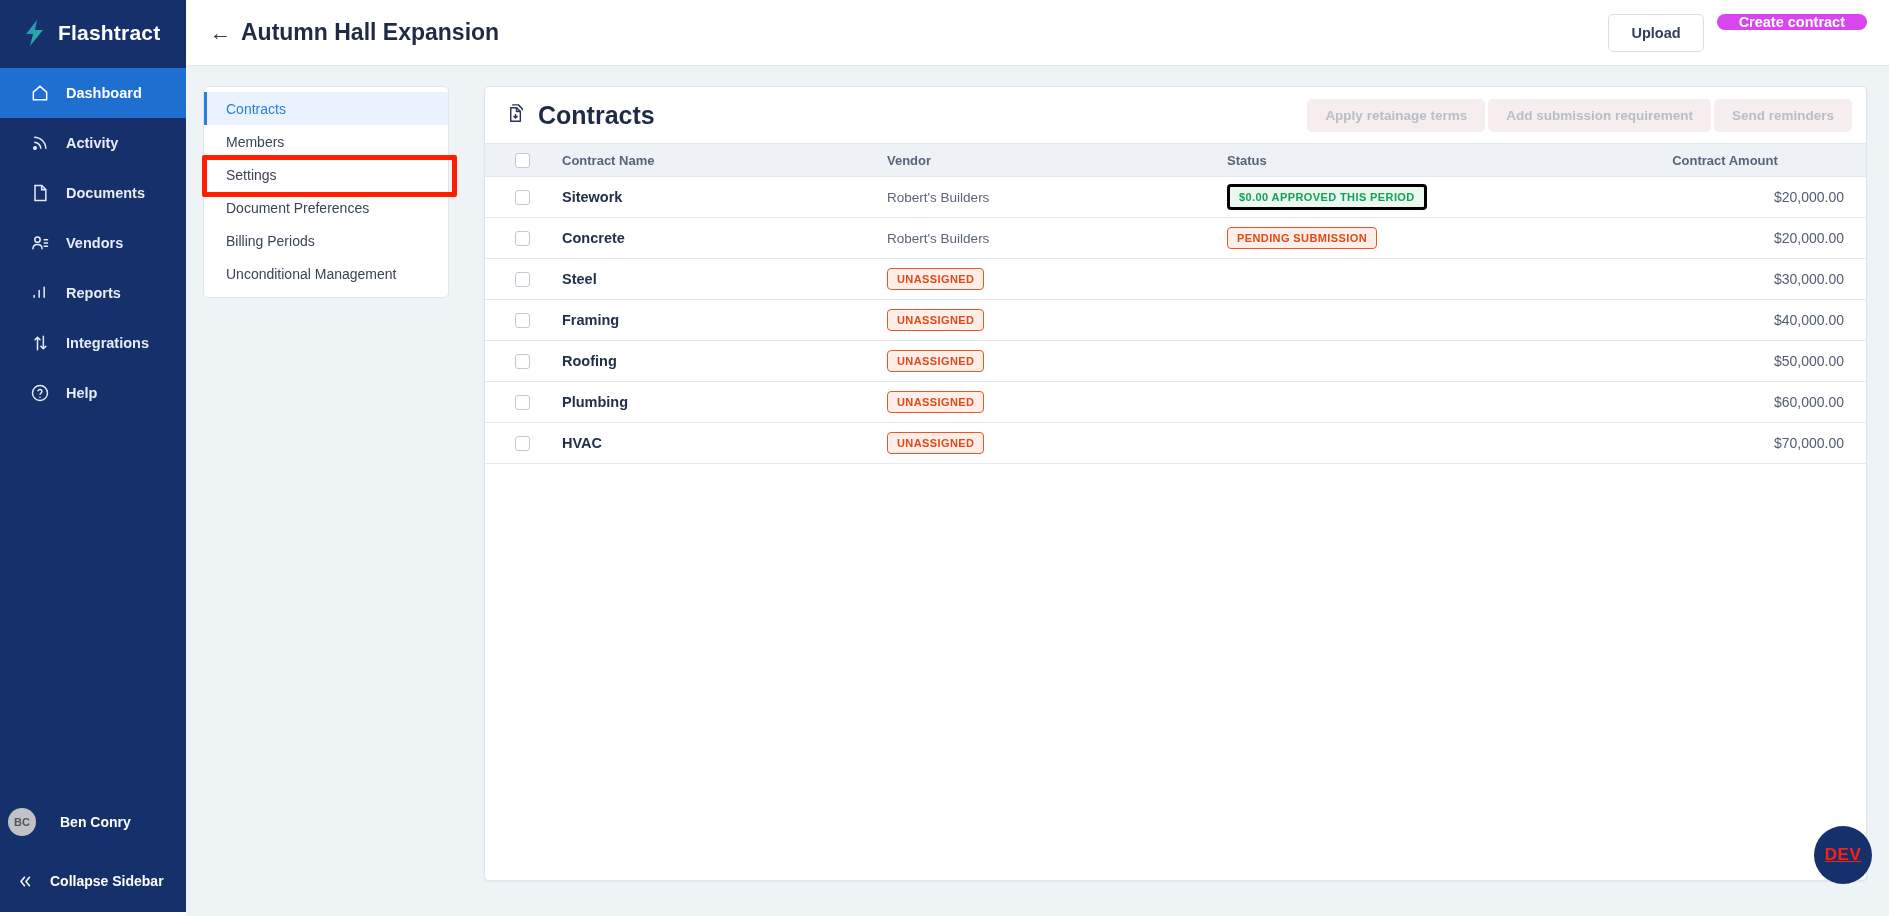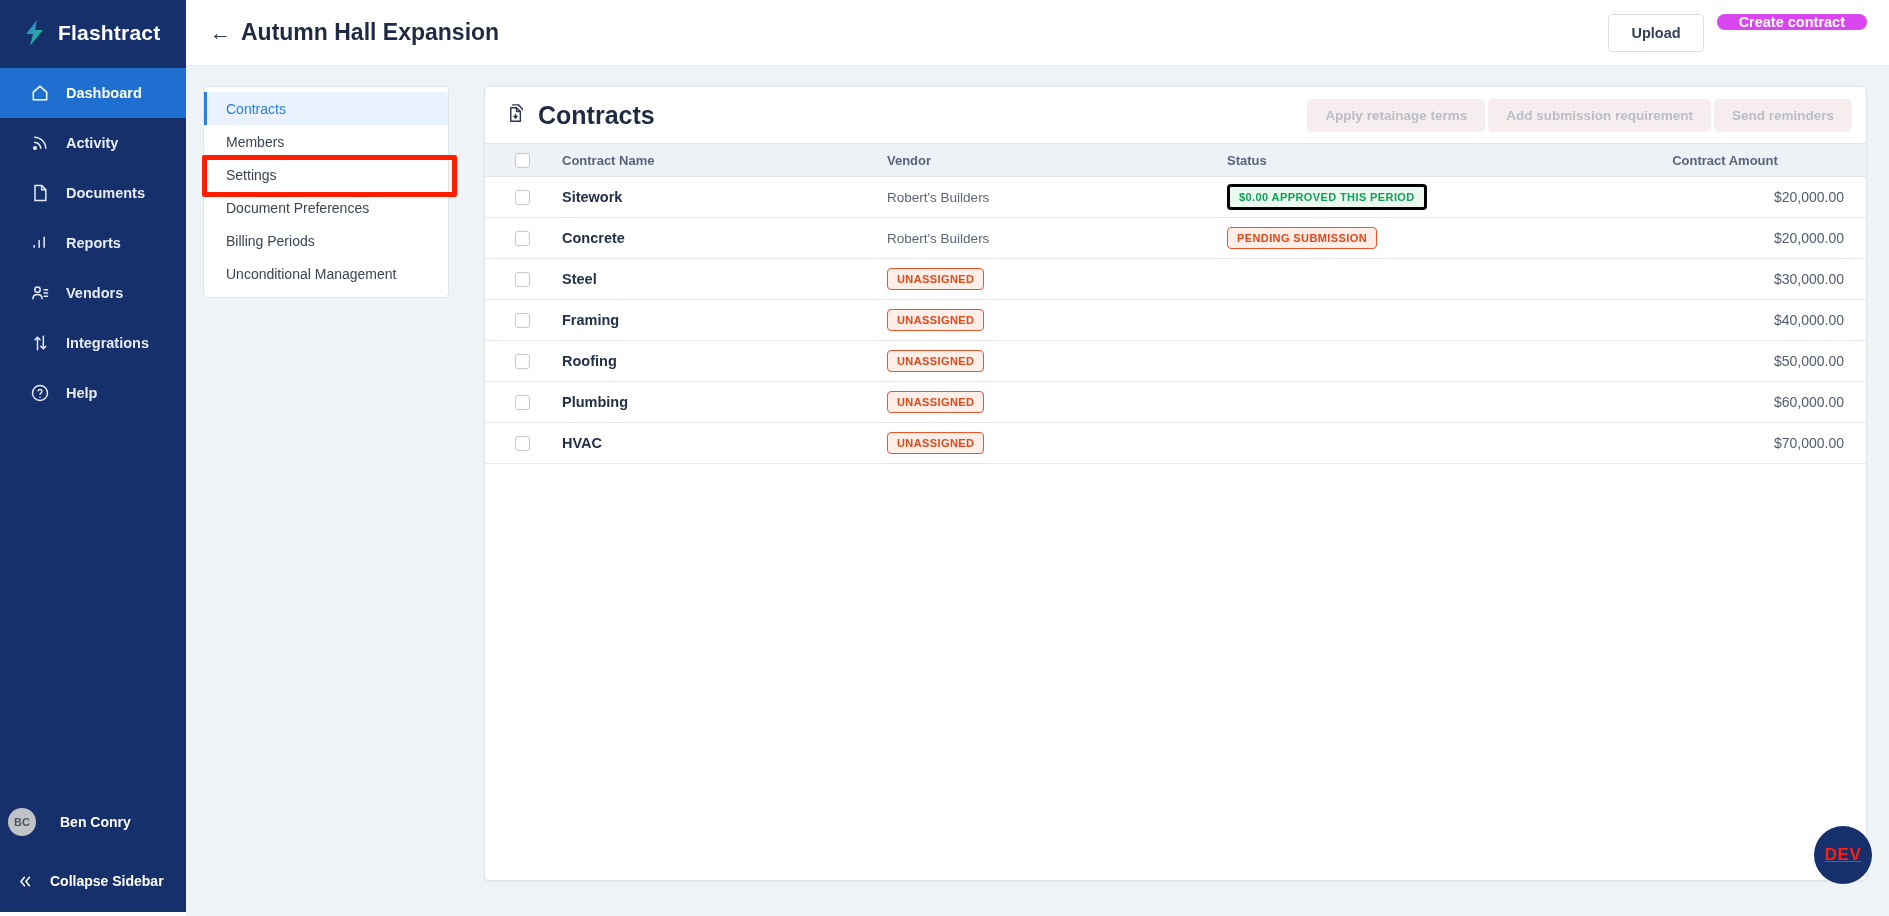--- a/index.html
+++ b/index.html
@@ -219,35 +219,35 @@
         <span class="ico">
           <svg width="20" height="20" viewBox="0 0 24 24" fill="none" stroke="#e7ecf7" stroke-width="1.8">
               <path d="M6 3h8l5 5v13H6z"></path>
               <path d="M14 3v5h5"></path>
             </svg>
         </span>
         <span>Documents</span>
       </div>
       <div class="nav-item">
         <span class="ico">
-          <svg width="20" height="20" viewBox="0 0 24 24" stroke="#e7ecf7" stroke-width="1.8" stroke-linecap="round">
-              <path d="M5 17v-2M11 17V9M17 17V5"></path>
-            </svg>
-        </span>
-        <span>Reports</span>
-      </div>
-      <div class="nav-item">
-        <span class="ico">
           <svg width="20" height="20" viewBox="0 0 24 24" fill="none" stroke="#e7ecf7" stroke-width="1.8" stroke-linecap="round">
               <circle cx="9" cy="8" r="3.2"></circle>
               <path d="M3.5 19c0-3.3 2.5-5.3 5.5-5.3s5.5 2 5.5 5.3"></path>
               <path d="M17 8h4M17 12h4M17 16h4"></path>
             </svg>
         </span>
         <span>Vendors</span>
+      </div>
+      <div class="nav-item">
+        <span class="ico">
+          <svg width="20" height="20" viewBox="0 0 24 24" stroke="#e7ecf7" stroke-width="1.8" stroke-linecap="round">
+              <path d="M5 17v-2M11 17V9M17 17V5"></path>
+            </svg>
+        </span>
+        <span>Reports</span>
       </div>
       <div class="nav-item">
         <span class="ico">
           <svg width="20" height="20" viewBox="0 0 24 24" fill="none" stroke="#e7ecf7" stroke-width="1.8" stroke-linecap="round" stroke-linejoin="round">
               <path d="M9 20V5M9 5L6 8M9 5l3 3"></path>
               <path d="M16 4v15M16 19l-3-3M16 19l3-3"></path>
             </svg>
         </span>
         <span>Integrations</span>
       </div>

